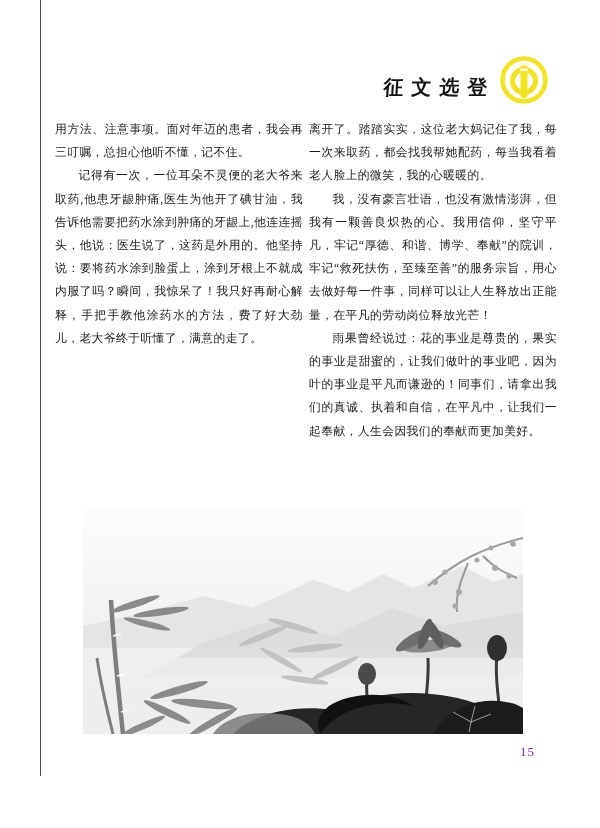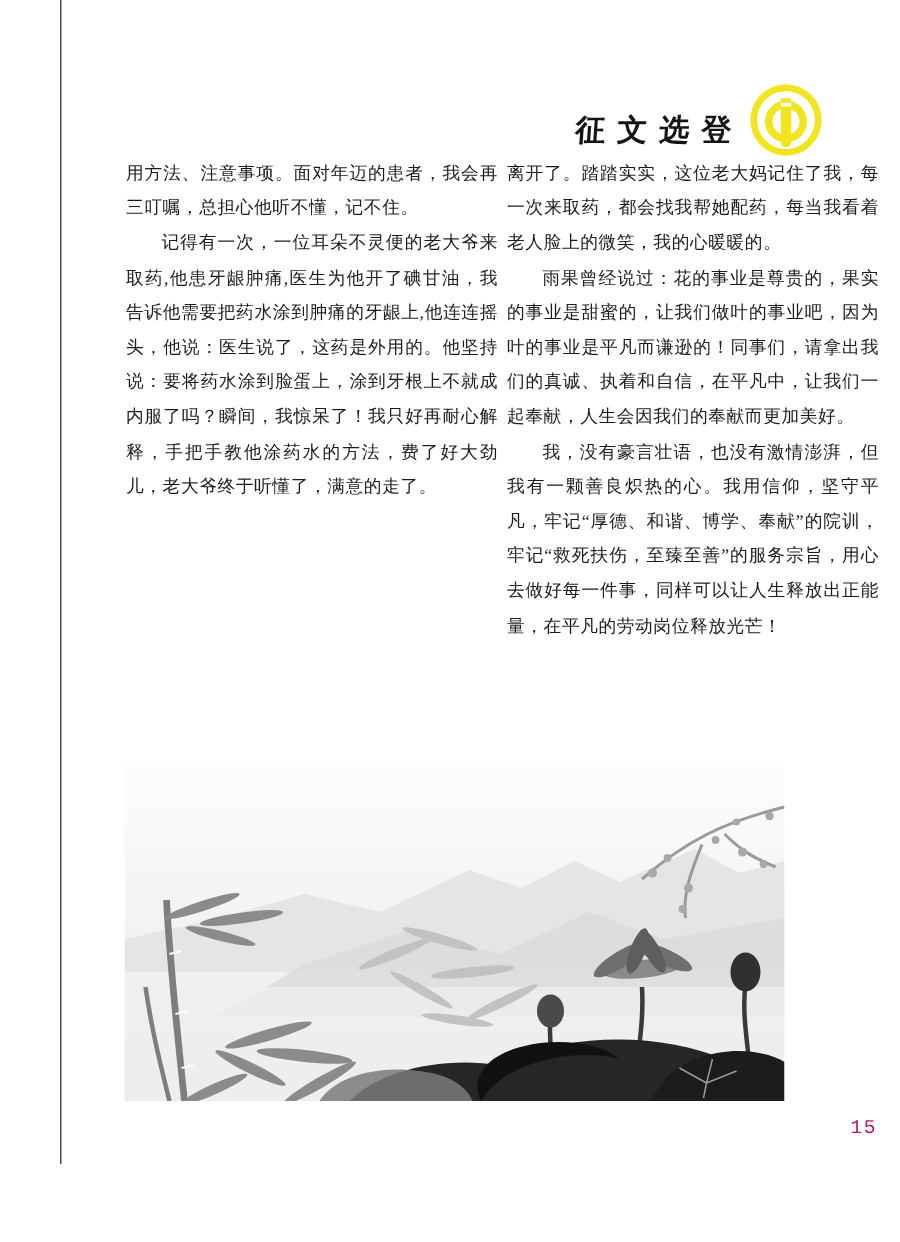--- a/index.html
+++ b/index.html
@@ -21,34 +21,33 @@
     letter-spacing:8px; transform:skewX(-4deg);
     white-space:nowrap; line-height:1;
     padding-top:14px;
   }
   .logo { width:48px; height:48px; display:block; }
   .artwork {
     position:absolute; left:83px; top:508px; width:440px; height:226px;
     z-index:0;
   }
   .col {
-    position:absolute; top:104px; width:248px; z-index:1;
+    position:absolute; top:118px; width:248px; z-index:1;
     font-size:11.8px; line-height:23.2px; letter-spacing:0.4px;
-    text-align:justify; color:#1b1b1b;margin-left:29px;
+    text-align:justify; color:#1b1b1b;
   }
   .col-left  { left:55px; }
   .col-right { left:309px; }
   .col p { margin:0; text-indent:2em; }
   .col p.cont { text-indent:0; }
   .attrib { float:right; }
   .page-number {
     position:absolute; left:520px; top:744px; z-index:1;
-    font-size:13px; color:#be185d; letter-spacing:1px;
-    font-family:Liberation Mono, monospace;
-    margin-left:47px;
+    font-size:13px; color:#6d28d9; letter-spacing:1px;
+    font-family:Liberation Serif, serif;
   }
 </style>
 </head>
 <body>
 
 <div class="page">
 
   <div class="margin-line"></div>
 
   <div class="header">
@@ -148,19 +147,19 @@
     </svg>
   </div>
 
   <div class="col col-left">
     <p class="cont">用方法、注意事项。面对年迈的患者，我会再三叮嘱，总担心他听不懂，记不住。</p>
     <p>记得有一次，一位耳朵不灵便的老大爷来取药,他患牙龈肿痛,医生为他开了碘甘油，我告诉他需要把药水涂到肿痛的牙龈上,他连连摇头，他说：医生说了，这药是外用的。他坚持说：要将药水涂到脸蛋上，涂到牙根上不就成内服了吗？瞬间，我惊呆了！我只好再耐心解释，手把手教他涂药水的方法，费了好大劲儿，老大爷终于听懂了，满意的走了。</p>
   </div>
 
   <div class="col col-right">
     <p class="cont">离开了。踏踏实实，这位老大妈记住了我，每一次来取药，都会找我帮她配药，每当我看着老人脸上的微笑，我的心暖暖的。</p>
+    <p>我，没有豪言壮语，也没有激情澎湃，但我有一颗善良炽热的心。我用信仰，坚守平凡，牢记“厚德、和谐、博学、奉献”的院训，牢记“救死扶伤，至臻至善”的服务宗旨，用心去做好每一件事，同样可以让人生释放出正能量，在平凡的劳动岗位释放光芒！</p>
     <p>雨果曾经说过：花的事业是尊贵的，果实的事业是甜蜜的，让我们做叶的事业吧，因为叶的事业是平凡而谦逊的！同事们，请拿出我们的真诚、执着和自信，在平凡中，让我们一起奉献，人生会因我们的奉献而更加美好。</p>
-    <p>我，没有豪言壮语，也没有激情澎湃，但我有一颗善良炽热的心。我用信仰，坚守平凡，牢记“厚德、和谐、博学、奉献”的院训，牢记“救死扶伤，至臻至善”的服务宗旨，用心去做好每一件事，同样可以让人生释放出正能量，在平凡的劳动岗位释放光芒！</p>
   </div>
 
   <div class="page-number">15</div>
 
 </div>
 
 </body></html>

